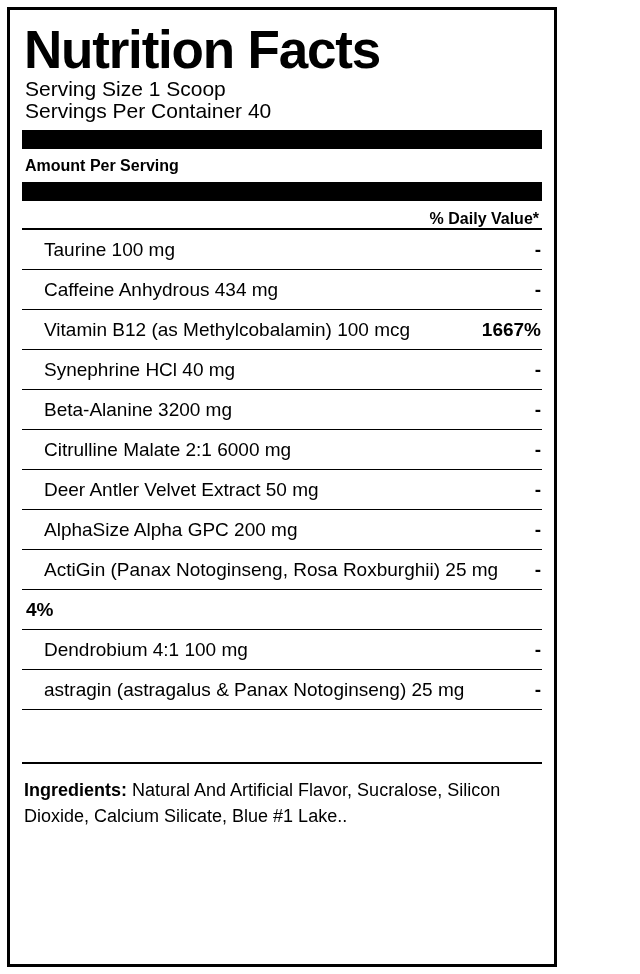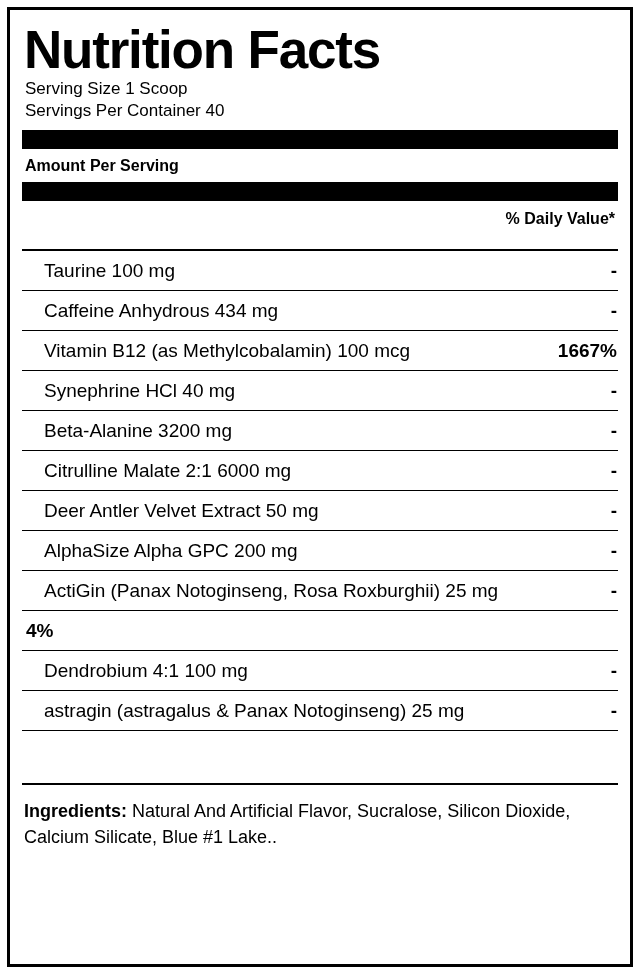--- a/index.html
+++ b/index.html
@@ -8,37 +8,37 @@
     background: #ffffff;
   }
   body {
     width: 640px;
     height: 974px;
     font-family: "Liberation Sans", sans-serif;
     color: #000000;
   }
   .label-panel {
     box-sizing: border-box;
-    width: 626px;
+    width: 550px;
     height: 960px;
     margin: 7px;
     border: 3px solid #000000;
     padding: 10px 12px 0 12px;
     background: #ffffff;
     position: relative;
   }
   .title {
     font-size: 53px;
     font-weight: bold;
     letter-spacing: -1.2px;
     line-height: 56px;
     margin: 2px 0 0 2px;
   }
   .serving-line {
-    font-size: 17px;
+    font-size: 21px;
     line-height: 22px;
     margin-left: 3px;
   }
   .bar-thick {
     height: 19px;
     background: #000000;
     margin-top: 8px;
   }
   .bar-thick-2 {
     height: 19px;
@@ -48,21 +48,21 @@
   .amount-per-serving {
     font-size: 16px;
     font-weight: bold;
     line-height: 20px;
     margin: 7px 0 0 3px;
   }
   .dv-header {
     text-align: right;
     font-size: 16px;
     font-weight: bold;
-    padding: 9px 3px 21px 0;
+    padding: 9px 3px 0 0;
     border-bottom: 2px solid #000000;
   }
   .rows {
     margin: 0;
     padding: 0;
     list-style: none;
   }
   .nutrient-row {
     display: flex;
     align-items: baseline;

